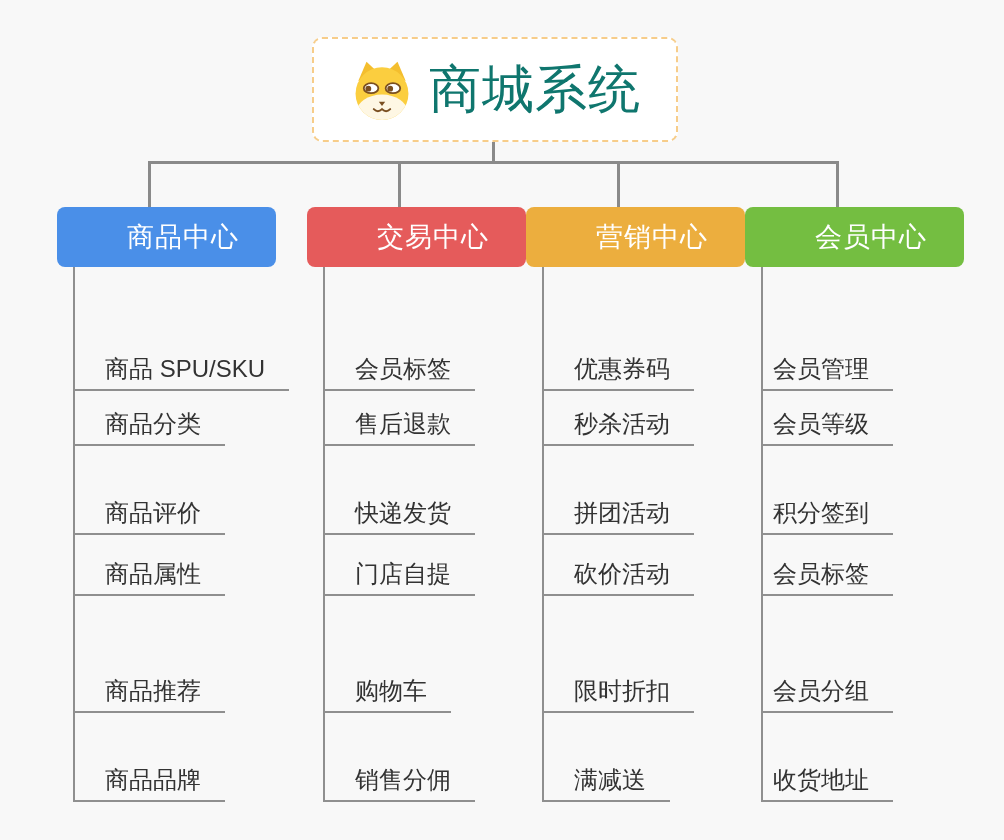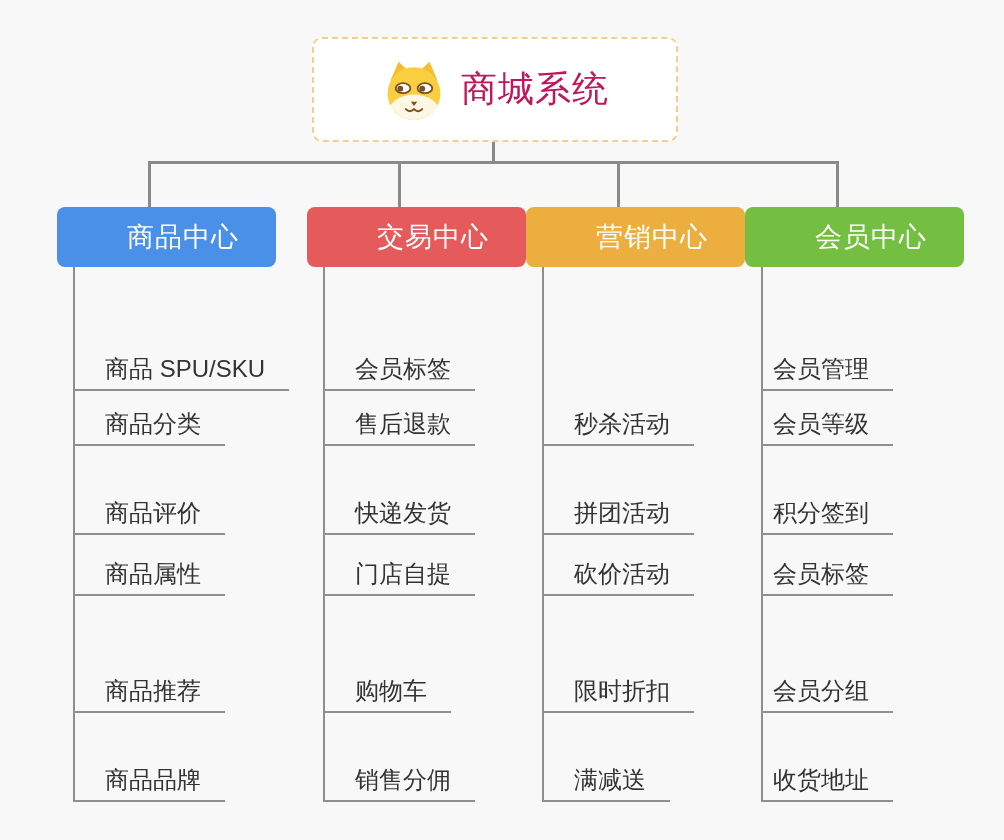--- a/index.html
+++ b/index.html
@@ -37,22 +37,22 @@
     box-sizing: border-box;
     background: #FFFFFF;
     border: 2px dashed #F7CD8A;
     border-radius: 10px;
     display: flex;
     align-items: center;
     justify-content: center;
     gap: 14px;
   }
   .root-title {
-    font-size: 36px;
-    color: #be185d;
+    font-size: 52px;
+    color: #0f766e;
     letter-spacing: 1px;
     white-space: nowrap;
   }
   
   .branch-box {
     position: absolute;
     top: 207px;
     width: 186px; height: 60px;
     border-radius: 8px;
     display: flex;
@@ -148,20 +148,21 @@
   <div class="leaf c0 r4">商品推荐</div>
   <div class="leaf c0 r5">商品品牌</div>
 
   <div class="leaf c1 r0">会员标签</div>
   <div class="leaf c1 r1">售后退款</div>
   <div class="leaf c1 r2">快递发货</div>
   <div class="leaf c1 r3">门店自提</div>
   <div class="leaf c1 r4">购物车</div>
   <div class="leaf c1 r5">销售分佣</div>
 
+  <div class="leaf c2 r0">优惠券码</div>
   <div class="leaf c2 r1">秒杀活动</div>
   <div class="leaf c2 r2">拼团活动</div>
   <div class="leaf c2 r3">砍价活动</div>
   <div class="leaf c2 r4">限时折扣</div>
   <div class="leaf c2 r5">满减送</div>
 
   <div class="leaf c3 r0">会员管理</div>
   <div class="leaf c3 r1">会员等级</div>
   <div class="leaf c3 r2">积分签到</div>
   <div class="leaf c3 r3">会员标签</div>

